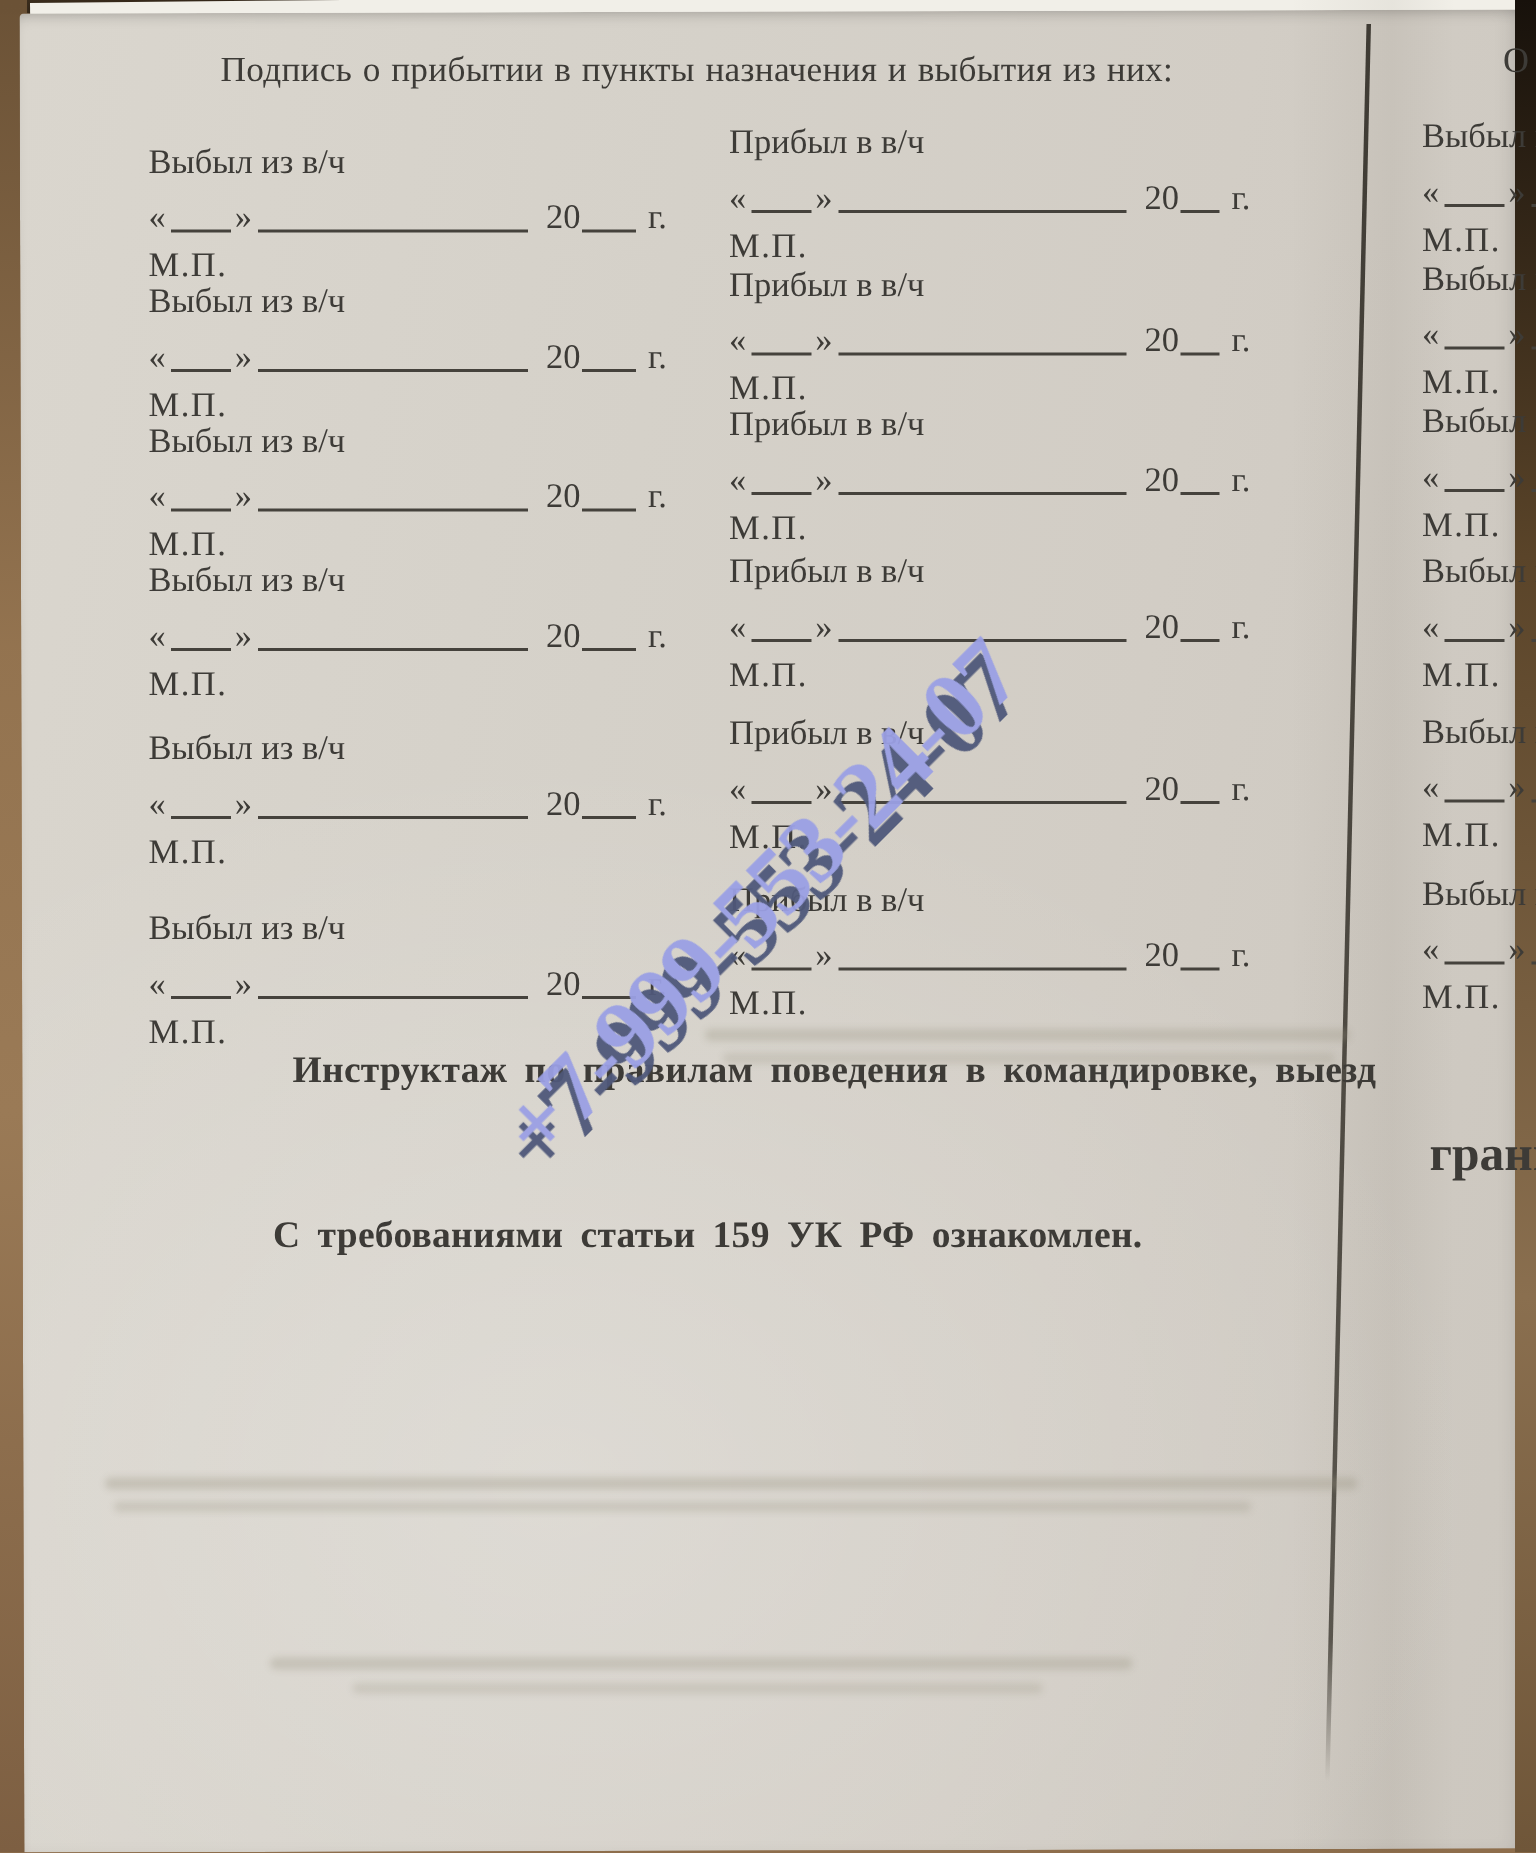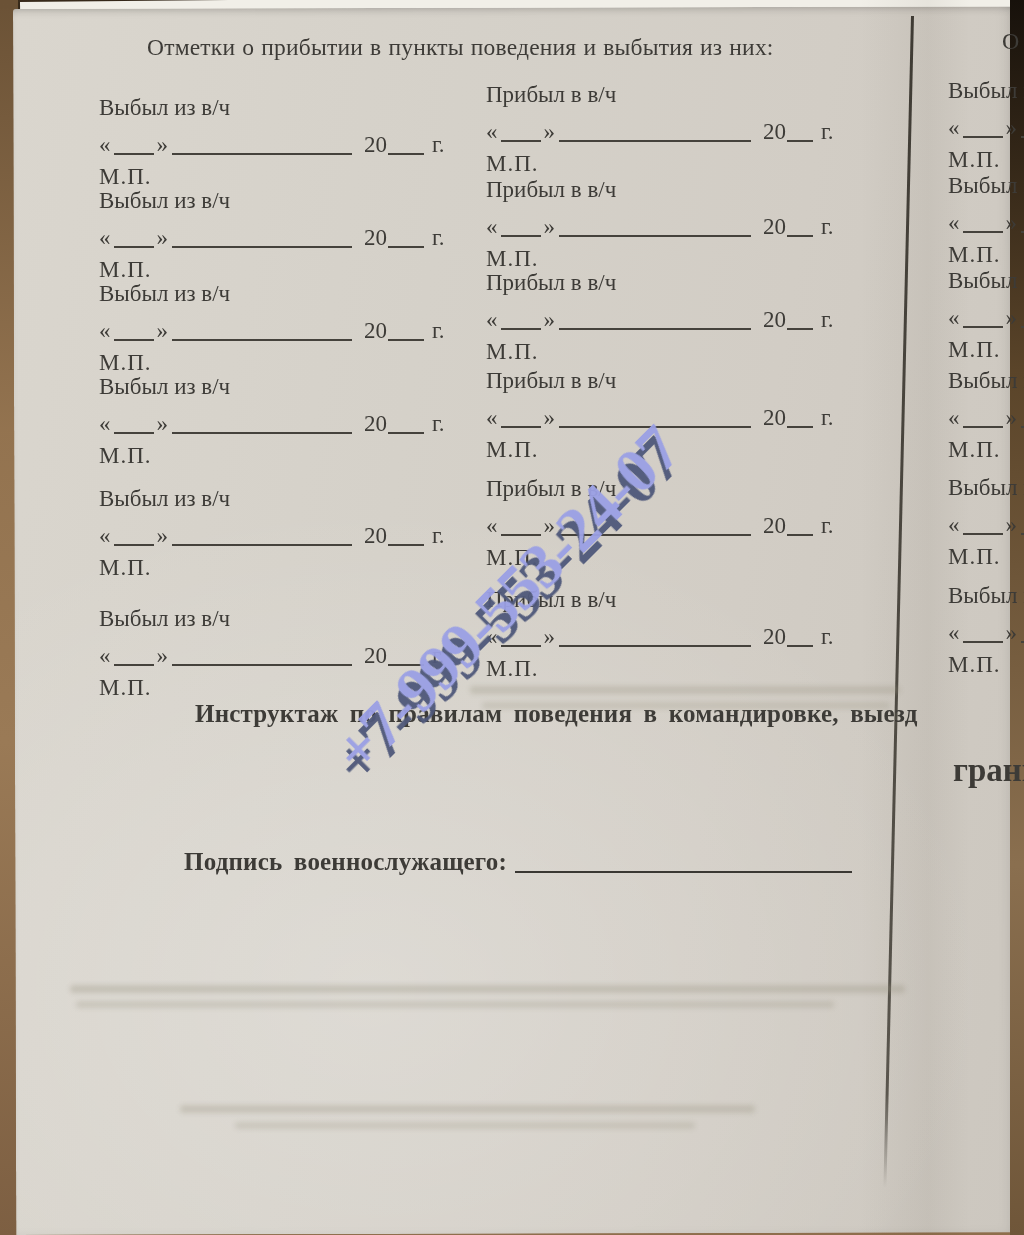--- a/index.html
+++ b/index.html
@@ -82,21 +82,21 @@
 <div class="bg-top"></div>
 <div class="bg-left"></div>
 <div class="under-sheet"></div>
 <div class="paper"></div>
 <div class="bg-right"></div>
 <div class="fold-shade"></div>
 <div class="fold-line"></div>
 
 <div class="content">
 
-  <div class="title">Отметки о прибытии в пункты поведения и выбытия из них:</div>
+  <div class="title">Подпись о прибытии в пункты назначения и выбытия из них:</div>
 
   <div class="row l1">
     <div class="lbl">Выбыл из в/ч</div>
     <div class="dline"><span>«</span><span class="bl day"></span><span>»</span><span class="bl main"></span><span>20</span><span class="bl yb"></span><span>г.</span></div>
     <div class="seal">М.П.</div>
   </div>
   <div class="row l2">
     <div class="lbl">Выбыл из в/ч</div>
     <div class="dline"><span>«</span><span class="bl day"></span><span>»</span><span class="bl main"></span><span>20</span><span class="bl yb"></span><span>г.</span></div>
     <div class="seal">М.П.</div>
@@ -180,21 +180,21 @@
     <div class="seal">М.П.</div>
   </div>
   <div class="row p6">
     <div class="lbl">Выбыл из в/ч</div>
     <div class="dline"><span>«</span><span class="bl day"></span><span>»</span><span class="bl main"></span></div>
     <div class="seal">М.П.</div>
   </div>
   <div class="np-frag">грани</div>
 
   <div class="instr i1">Инструктаж по правилам поведения в командировке, выезд</div>
-  <div class="instr i4"><span>Подпись военнослужащего:</span><span class="sig-blank"></span></div>
+  <div class="instr i3">С требованиями статьи 159 УК РФ ознакомлен.</div>
 
   <div class="ghost g1"></div>
   <div class="ghost g2"></div>
   <div class="ghost g3"></div>
   <div class="ghost g4"></div>
   <div class="ghost g5"></div>
   <div class="ghost g6"></div>
 </div>
 
 <div class="watermark" style="color: rgb(154, 160, 228); text-shadow: rgb(79, 88, 122) -8px 8px 0px;">+7-999-553-24-07</div>

